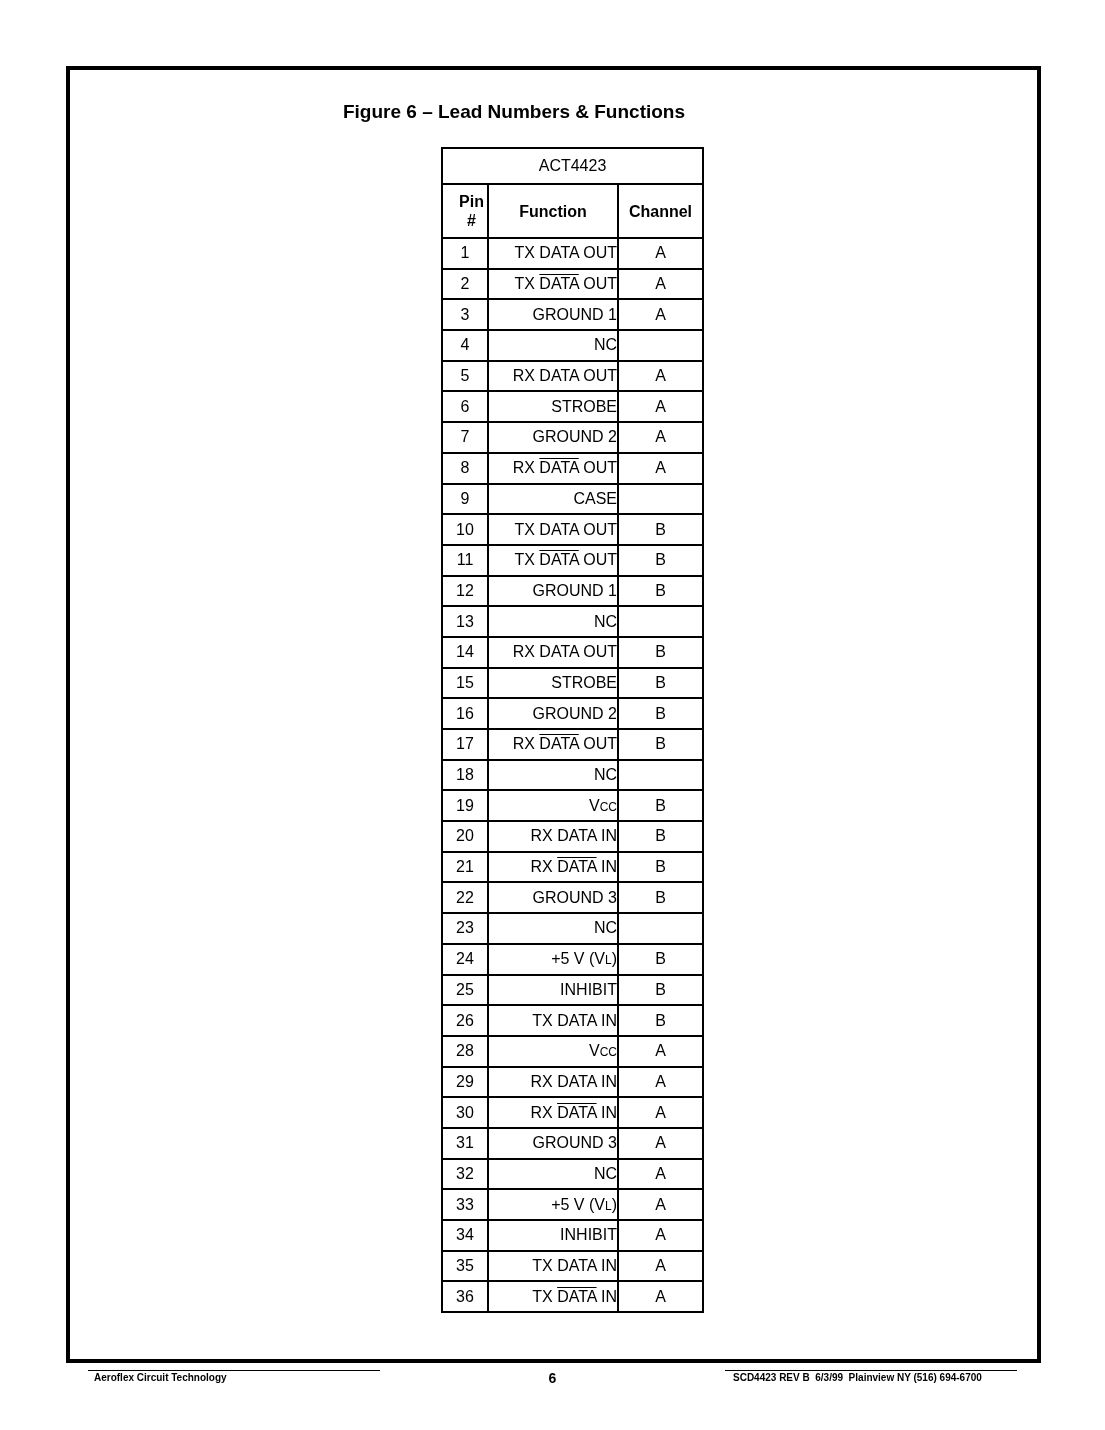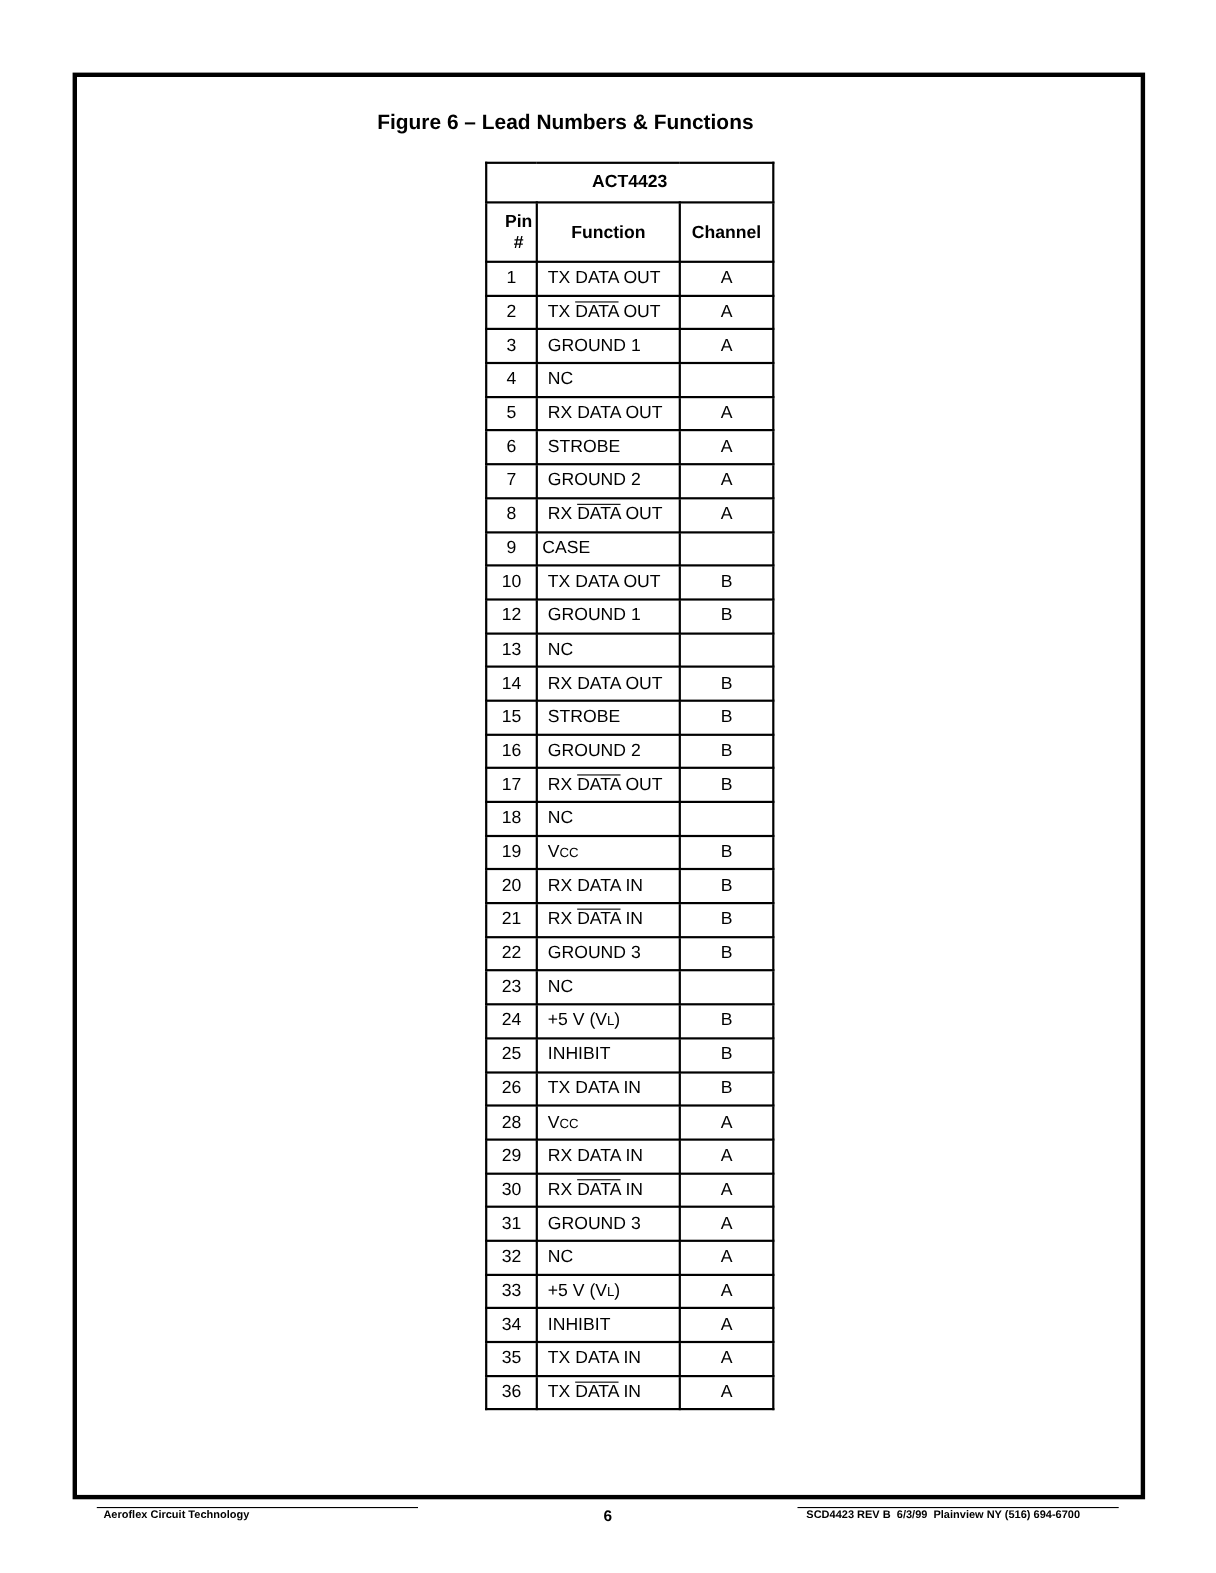--- a/index.html
+++ b/index.html
@@ -1,24 +1,24 @@
 <!DOCTYPE html>
 <html><head>
 <meta charset="utf-8">
 <style>
   html, body { margin:0; padding:0; background:#ffffff; }
   body { width:1105px; height:1430px; position:relative; font-family:"Liberation Sans", sans-serif; color:#000; overflow:hidden; }
   .frame { position:absolute; left:66px; top:66px; width:967px; height:1289px; border:4px solid #000; }
   .title { position:absolute; left:0; width:1028px; top:101px; text-align:center; font-weight:bold; font-size:19px; }
   table.pins { position:absolute; left:441px; top:147px; border-collapse:collapse; }
   table.pins td, table.pins th { border:2px solid #000; padding:0; font-size:16px; }
-  th.part { height:34px; font-size:21px; font-weight:bold; text-align:center; }
+  th.part { height:34px; font-size:21px; font-weight:normal; text-align:center; }
   tr.hdr th { height:52px; font-weight:bold; font-size:16px; line-height:19px; }
   td.pin { width:44px; text-align:center; }
-  td.fn { width:119px; padding-left:9px !important; text-align:left; }
+  td.fn { width:119px; padding-left:9px !important; text-align:right; }
   td.fn.case { padding-left:4px !important;margin-left:27px; }
   td.ch { width:83px; text-align:center; }
   tr.row td { height:28.7px; }
   .ov { text-decoration:overline; }
   .sm { font-size:12px; }
   .footer-line { position:absolute; top:1370px; height:1px; background:#000; }
   .f-left { position:absolute; left:94px; top:1372px; font-size:10px; font-weight:bold; }
   .f-mid { position:absolute; left:0; width:1105px; text-align:center; top:1370px; font-size:14px; font-weight:bold; }
   .f-right { position:absolute; left:733px; top:1372px; font-size:10px; font-weight:bold; white-space:pre;text-align:right; }
 </style>
@@ -87,20 +87,25 @@
         <td class="pin">9</td>
         <td class="fn case">CASE</td>
         <td class="ch"></td>
       </tr>
       <tr class="row">
         <td class="pin">10</td>
         <td class="fn">TX DATA OUT</td>
         <td class="ch">B</td>
       </tr>
       <tr class="row">
+        <td class="pin">11</td>
+        <td class="fn">TX <span class="ov">DATA</span> OUT</td>
+        <td class="ch">B</td>
+      </tr>
+      <tr class="row">
         <td class="pin">12</td>
         <td class="fn">GROUND 1</td>
         <td class="ch">B</td>
       </tr>
       <tr class="row">
         <td class="pin">13</td>
         <td class="fn">NC</td>
         <td class="ch"></td>
       </tr>
       <tr class="row">

